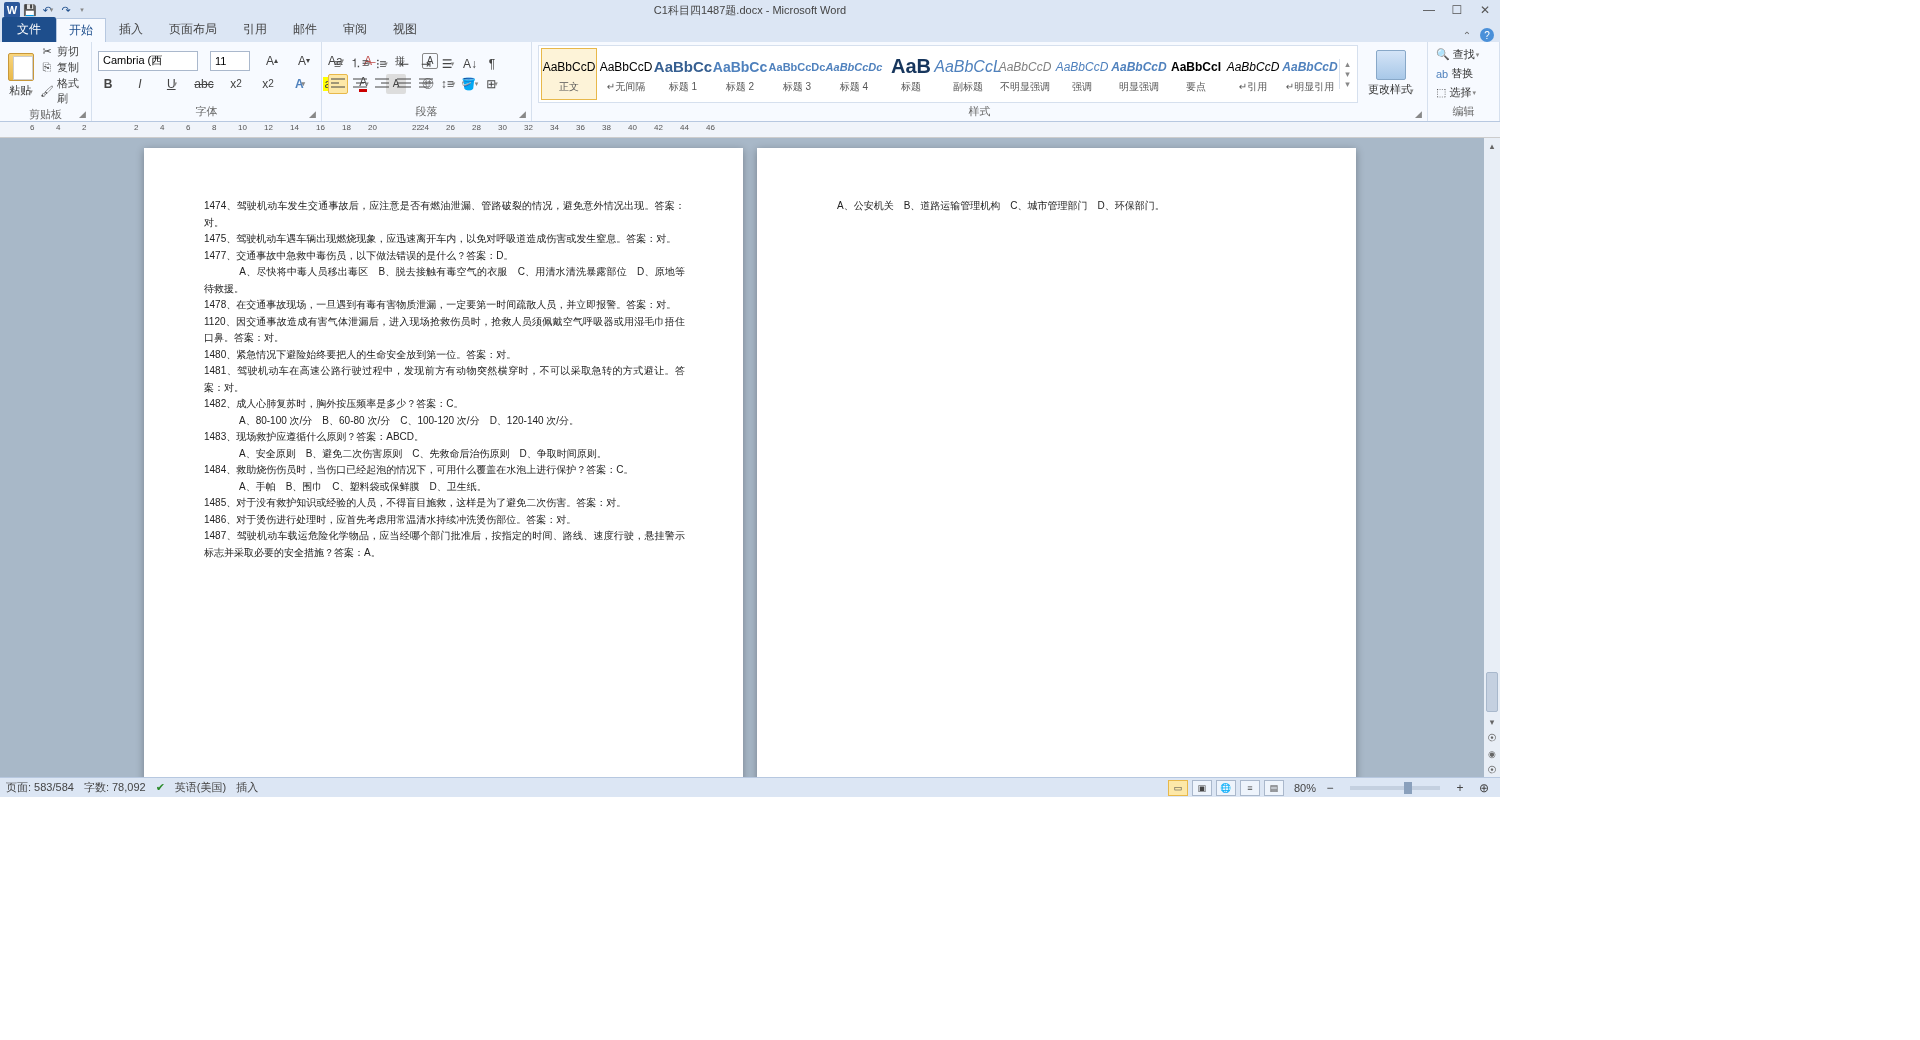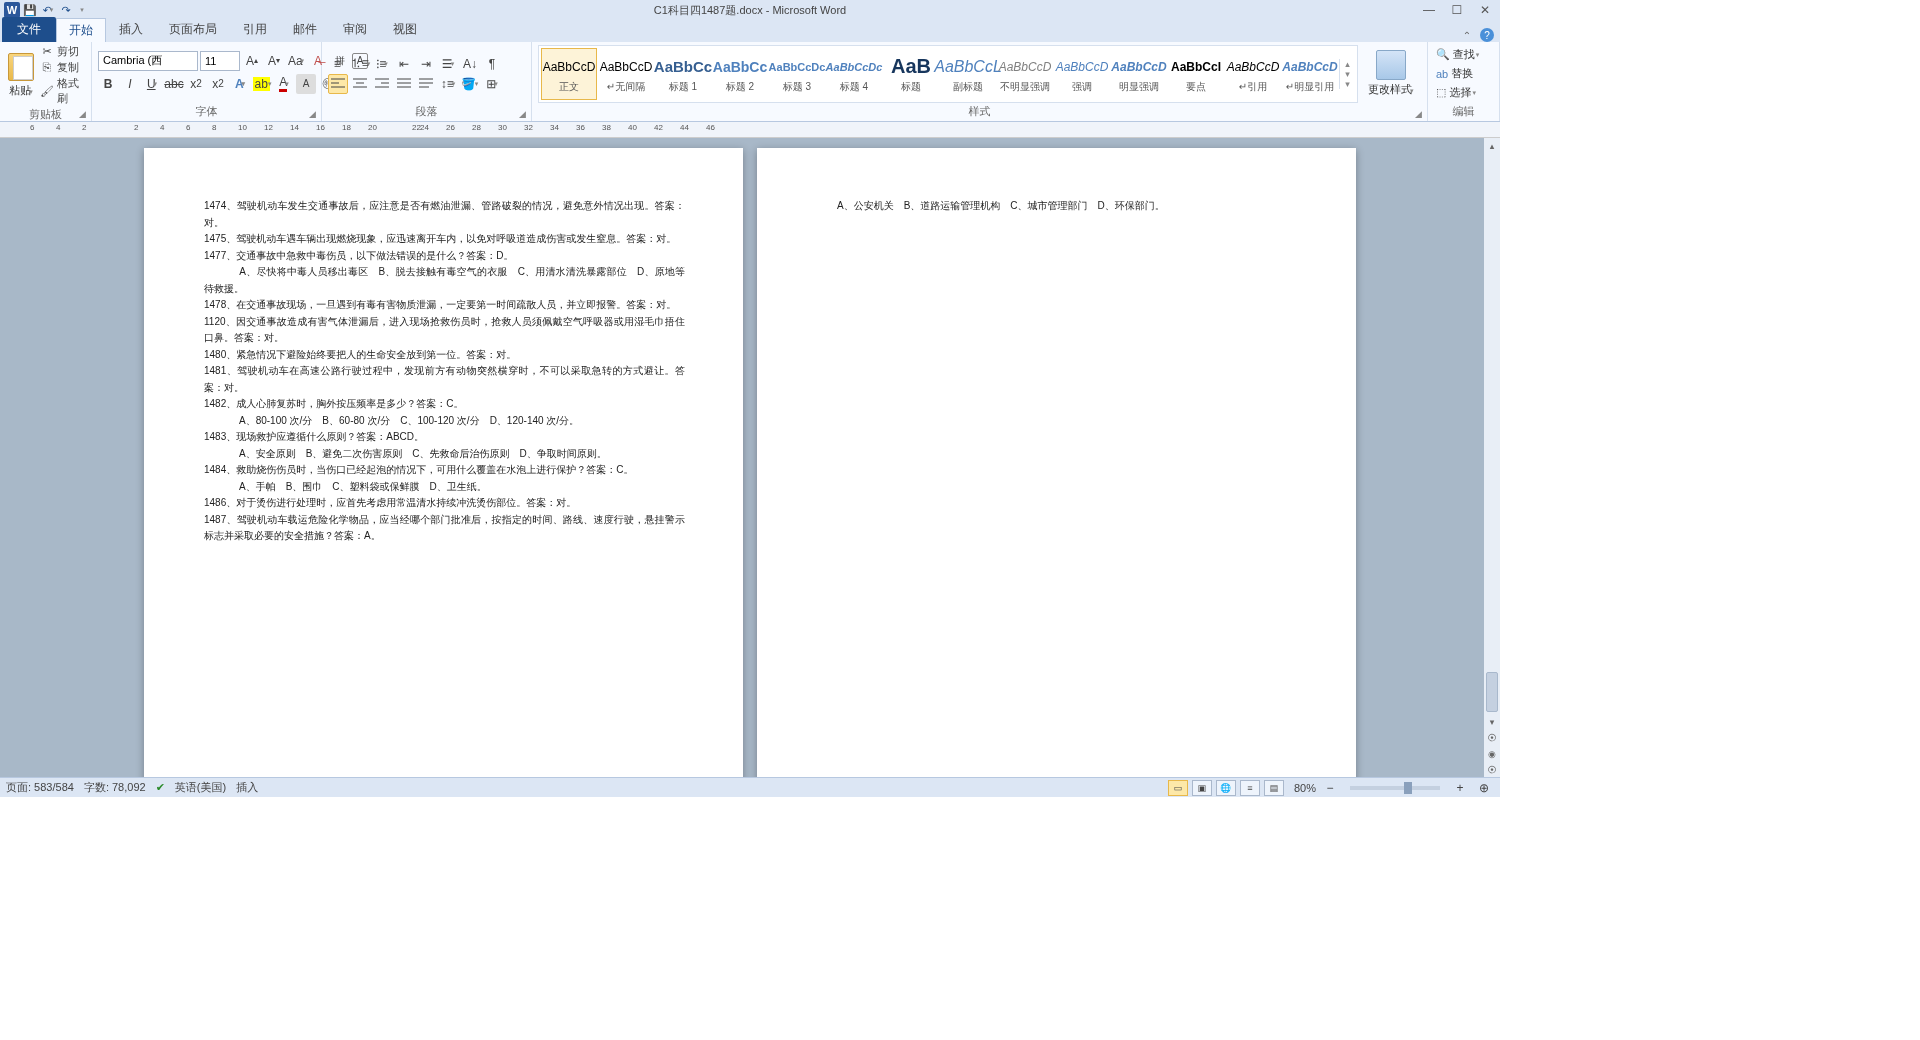--- a/index.html
+++ b/index.html
@@ -27,21 +27,21 @@
 .group-launcher { position: absolute; bottom: 2px; right: 2px; width: 10px; height: 10px; font-size: 9px; color: #888; cursor: pointer; }
 
 .clipboard-main { display: flex; align-items: center; gap: 4px; }
 .paste-btn { display: flex; flex-direction: column; align-items: center; gap: 2px; cursor: pointer; padding: 2px; }
 .paste-icon { width: 26px; height: 28px; background: linear-gradient(#f8d57e,#e8b84a); border: 1px solid #c8983a; border-radius: 2px; position: relative; }
 .paste-icon::before { content:''; position:absolute; top:2px; left:4px; width:18px; height:22px; background:#fff; border:1px solid #ccc; }
 .clip-side { display: flex; flex-direction: column; gap: 1px; }
 .clip-item { font-size: 11px; color: #444; display: flex; align-items: center; gap: 3px; cursor: pointer; }
 .clip-item .mi { width: 14px; text-align: center; }
 
-.font-group .row { display: flex; gap: 2px; align-items: center; margin-bottom: 3px; }
+.font-group .row { display: flex; gap: 12px; align-items: center; margin-bottom: 3px; }
 .font-select { height: 20px; border: 1px solid #aab8cc; background: #fff; font-size: 11px; padding: 0 4px; }
 .font-name { width: 100px; }
 .font-size { width: 40px; }
 .ico-btn { width: 20px; height: 20px; display: flex; align-items: center; justify-content: center; cursor: pointer; font-size: 12px; color: #444; border-radius: 2px; }
 .ico-btn.active { background: #fde8a8; border: 1px solid #e8b84a; }
 
 .styles-gallery { display: flex; gap: 1px; padding: 2px; background: #fff; border: 1px solid #d6e0ee; height: 58px; align-items: center; overflow: hidden; }
 .style-item { width: 56px; height: 52px; display: flex; flex-direction: column; align-items: center; justify-content: center; cursor: pointer; border: 1px solid transparent; }
 .style-item.sel { border: 1px solid #e8b84a; background: #fdf3d8; }
 .style-preview { font-size: 12px; height: 26px; display: flex; align-items: center; }
@@ -367,20 +367,21 @@
       <p>1478、在交通事故现场，一旦遇到有毒有害物质泄漏，一定要第一时间疏散人员，并立即报警。答案：对。</p>
       <p>1120、因交通事故造成有害气体泄漏后，进入现场抢救伤员时，抢救人员须佩戴空气呼吸器或用湿毛巾捂住口鼻。答案：对。</p>
       <p>1480、紧急情况下避险始终要把人的生命安全放到第一位。答案：对。</p>
       <p>1481、驾驶机动车在高速公路行驶过程中，发现前方有动物突然横穿时，不可以采取急转的方式避让。答案：对。</p>
       <p>1482、成人心肺复苏时，胸外按压频率是多少？答案：C。</p>
       <p class="right-options">　　A、80-100 次/分　B、60-80 次/分　C、100-120 次/分　D、120-140 次/分。</p>
       <p>1483、现场救护应遵循什么原则？答案：ABCD。</p>
       <p class="right-options">　　A、安全原则　B、避免二次伤害原则　C、先救命后治伤原则　D、争取时间原则。</p>
       <p>1484、救助烧伤伤员时，当伤口已经起泡的情况下，可用什么覆盖在水泡上进行保护？答案：C。</p>
       <p class="right-options">　　A、手帕　B、围巾　C、塑料袋或保鲜膜　D、卫生纸。</p>
+      <p>1485、对于没有救护知识或经验的人员，不得盲目施救，这样是为了避免二次伤害。答案：对。</p>
       <p>1486、对于烫伤进行处理时，应首先考虑用常温清水持续冲洗烫伤部位。答案：对。</p>
       <p>1487、驾驶机动车载运危险化学物品，应当经哪个部门批准后，按指定的时间、路线、速度行驶，悬挂警示标志并采取必要的安全措施？答案：A。</p>
     </div>
   <div class="page" id="page-right">
       <p>　　A、公安机关　B、道路运输管理机构　C、城市管理部门　D、环保部门。</p>
     </div>
   <div class="vscroll">
     <div class="vscroll-btn">▴</div>
     <div style="flex:1;position:relative;height:560px;">
       <div class="vscroll-thumb" style="position:absolute;bottom:2px;height:40px;"></div>

